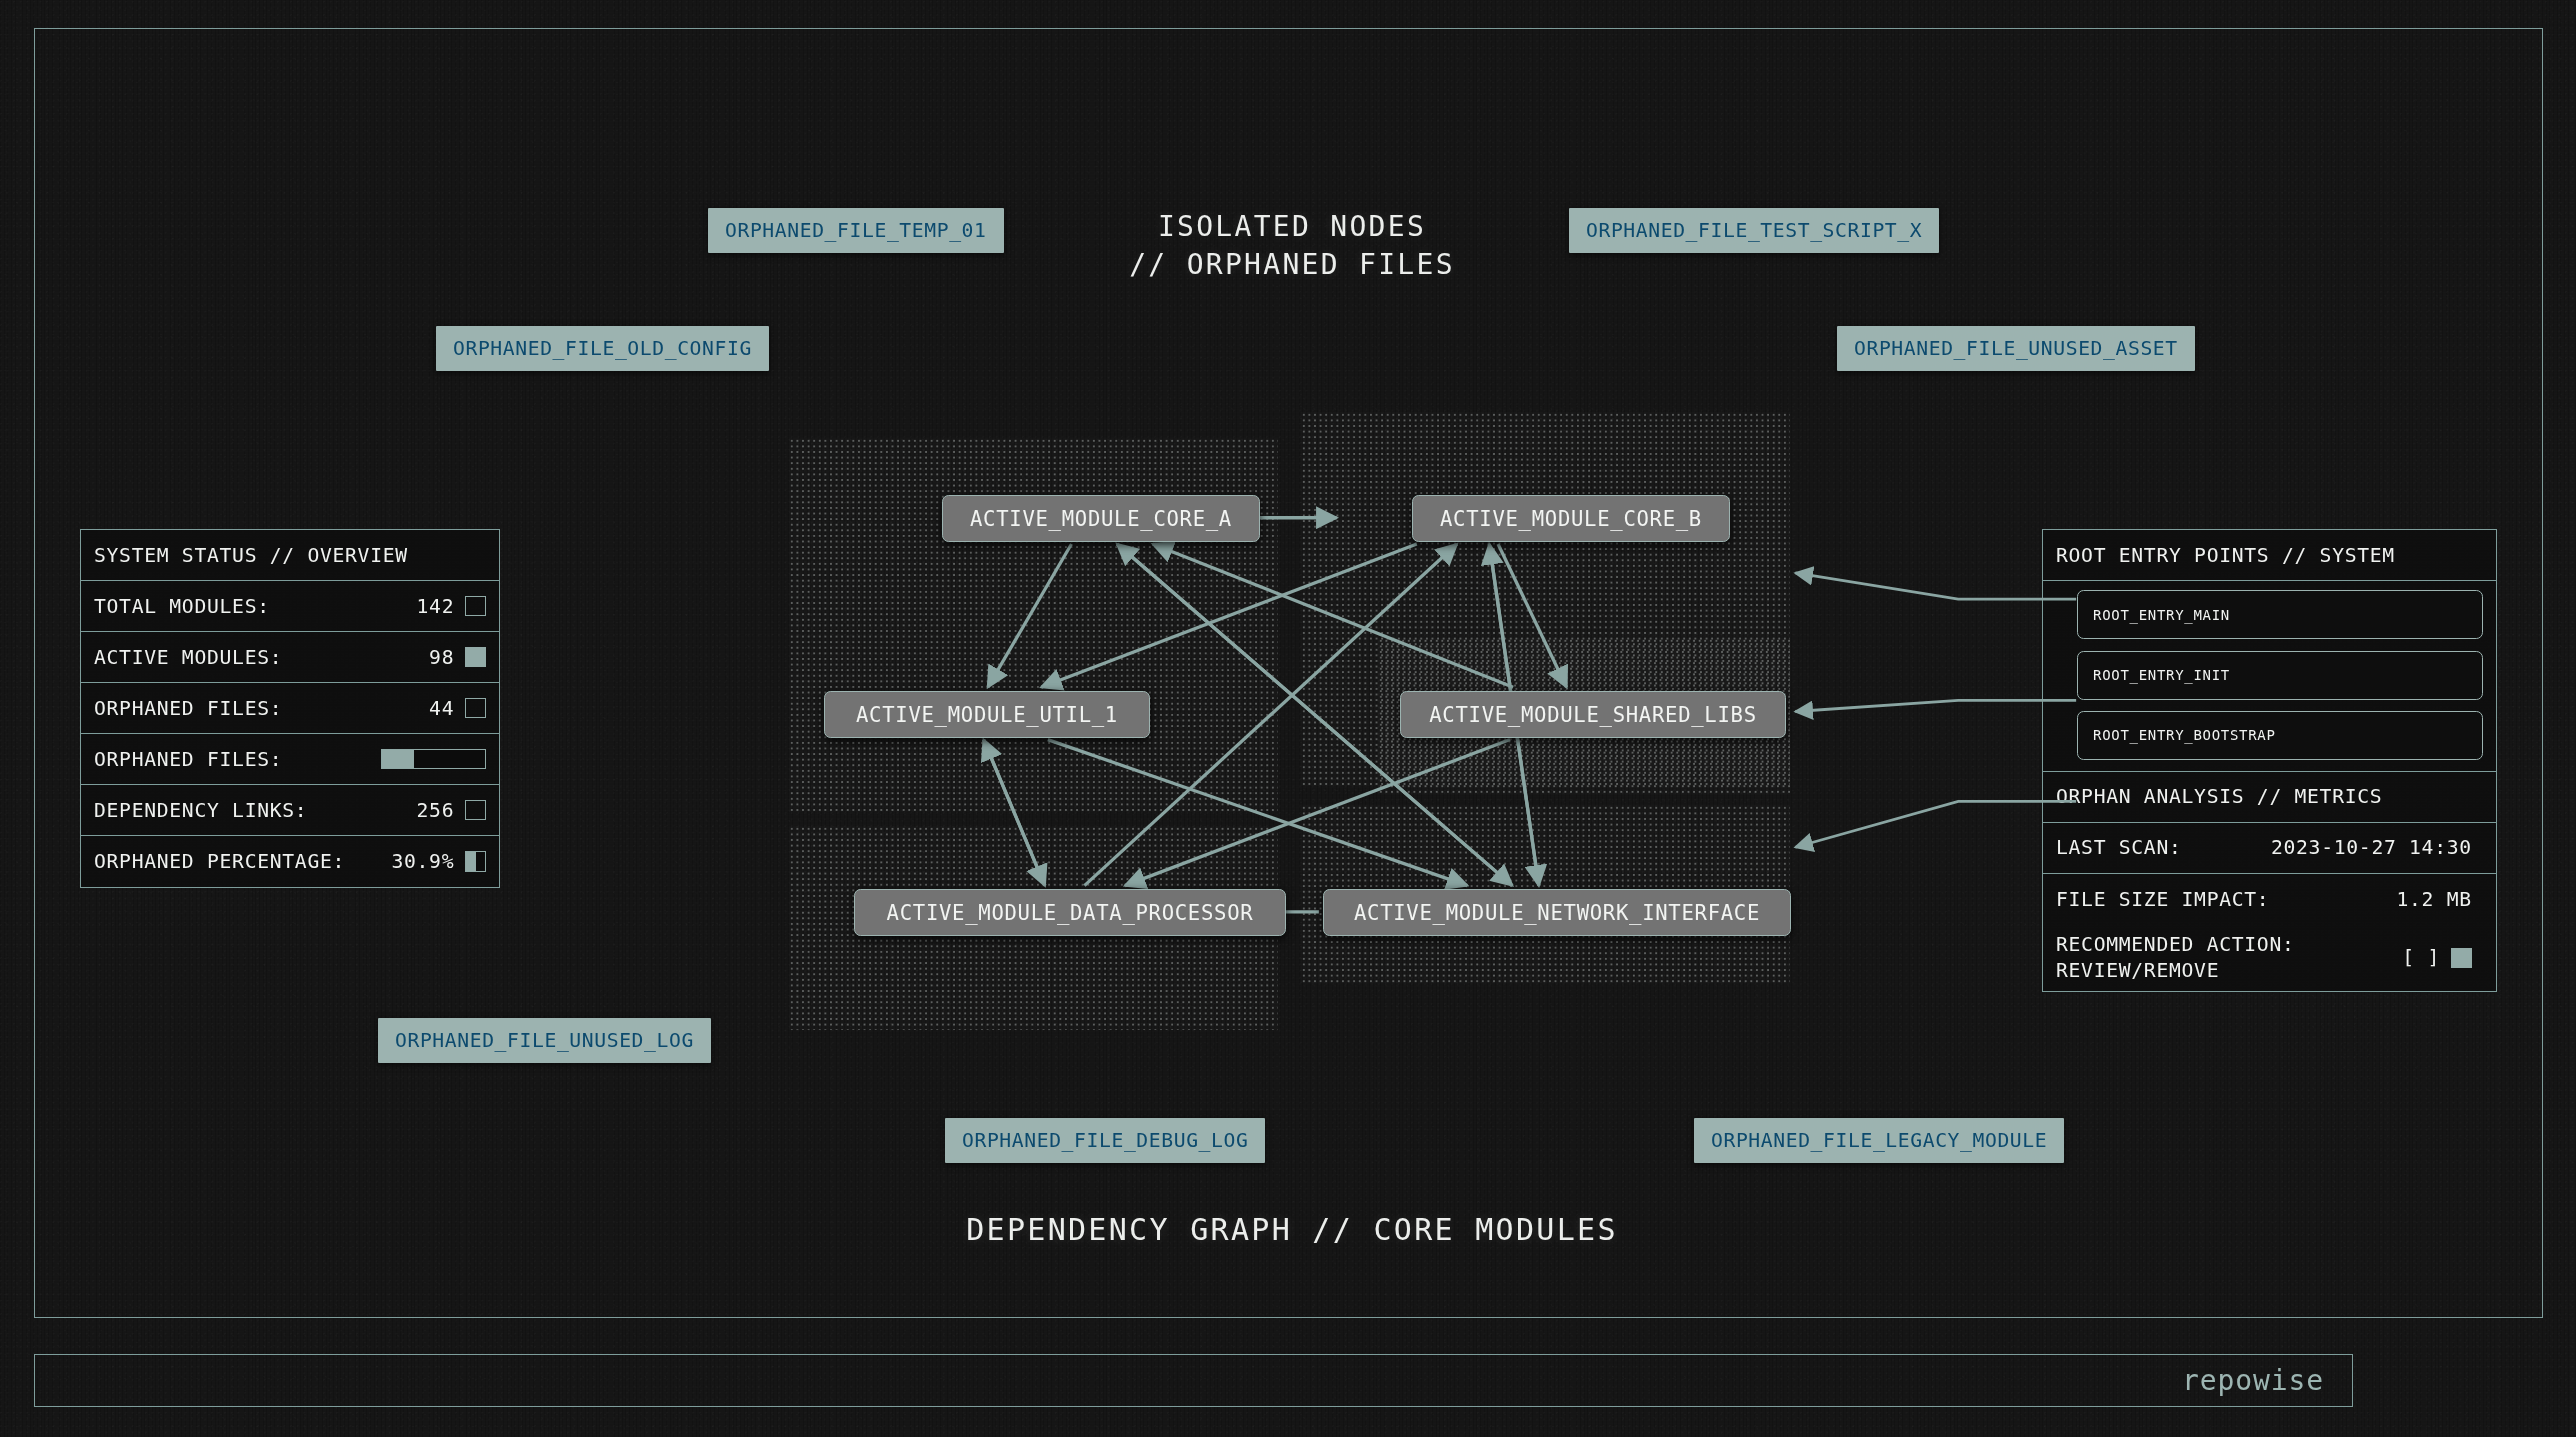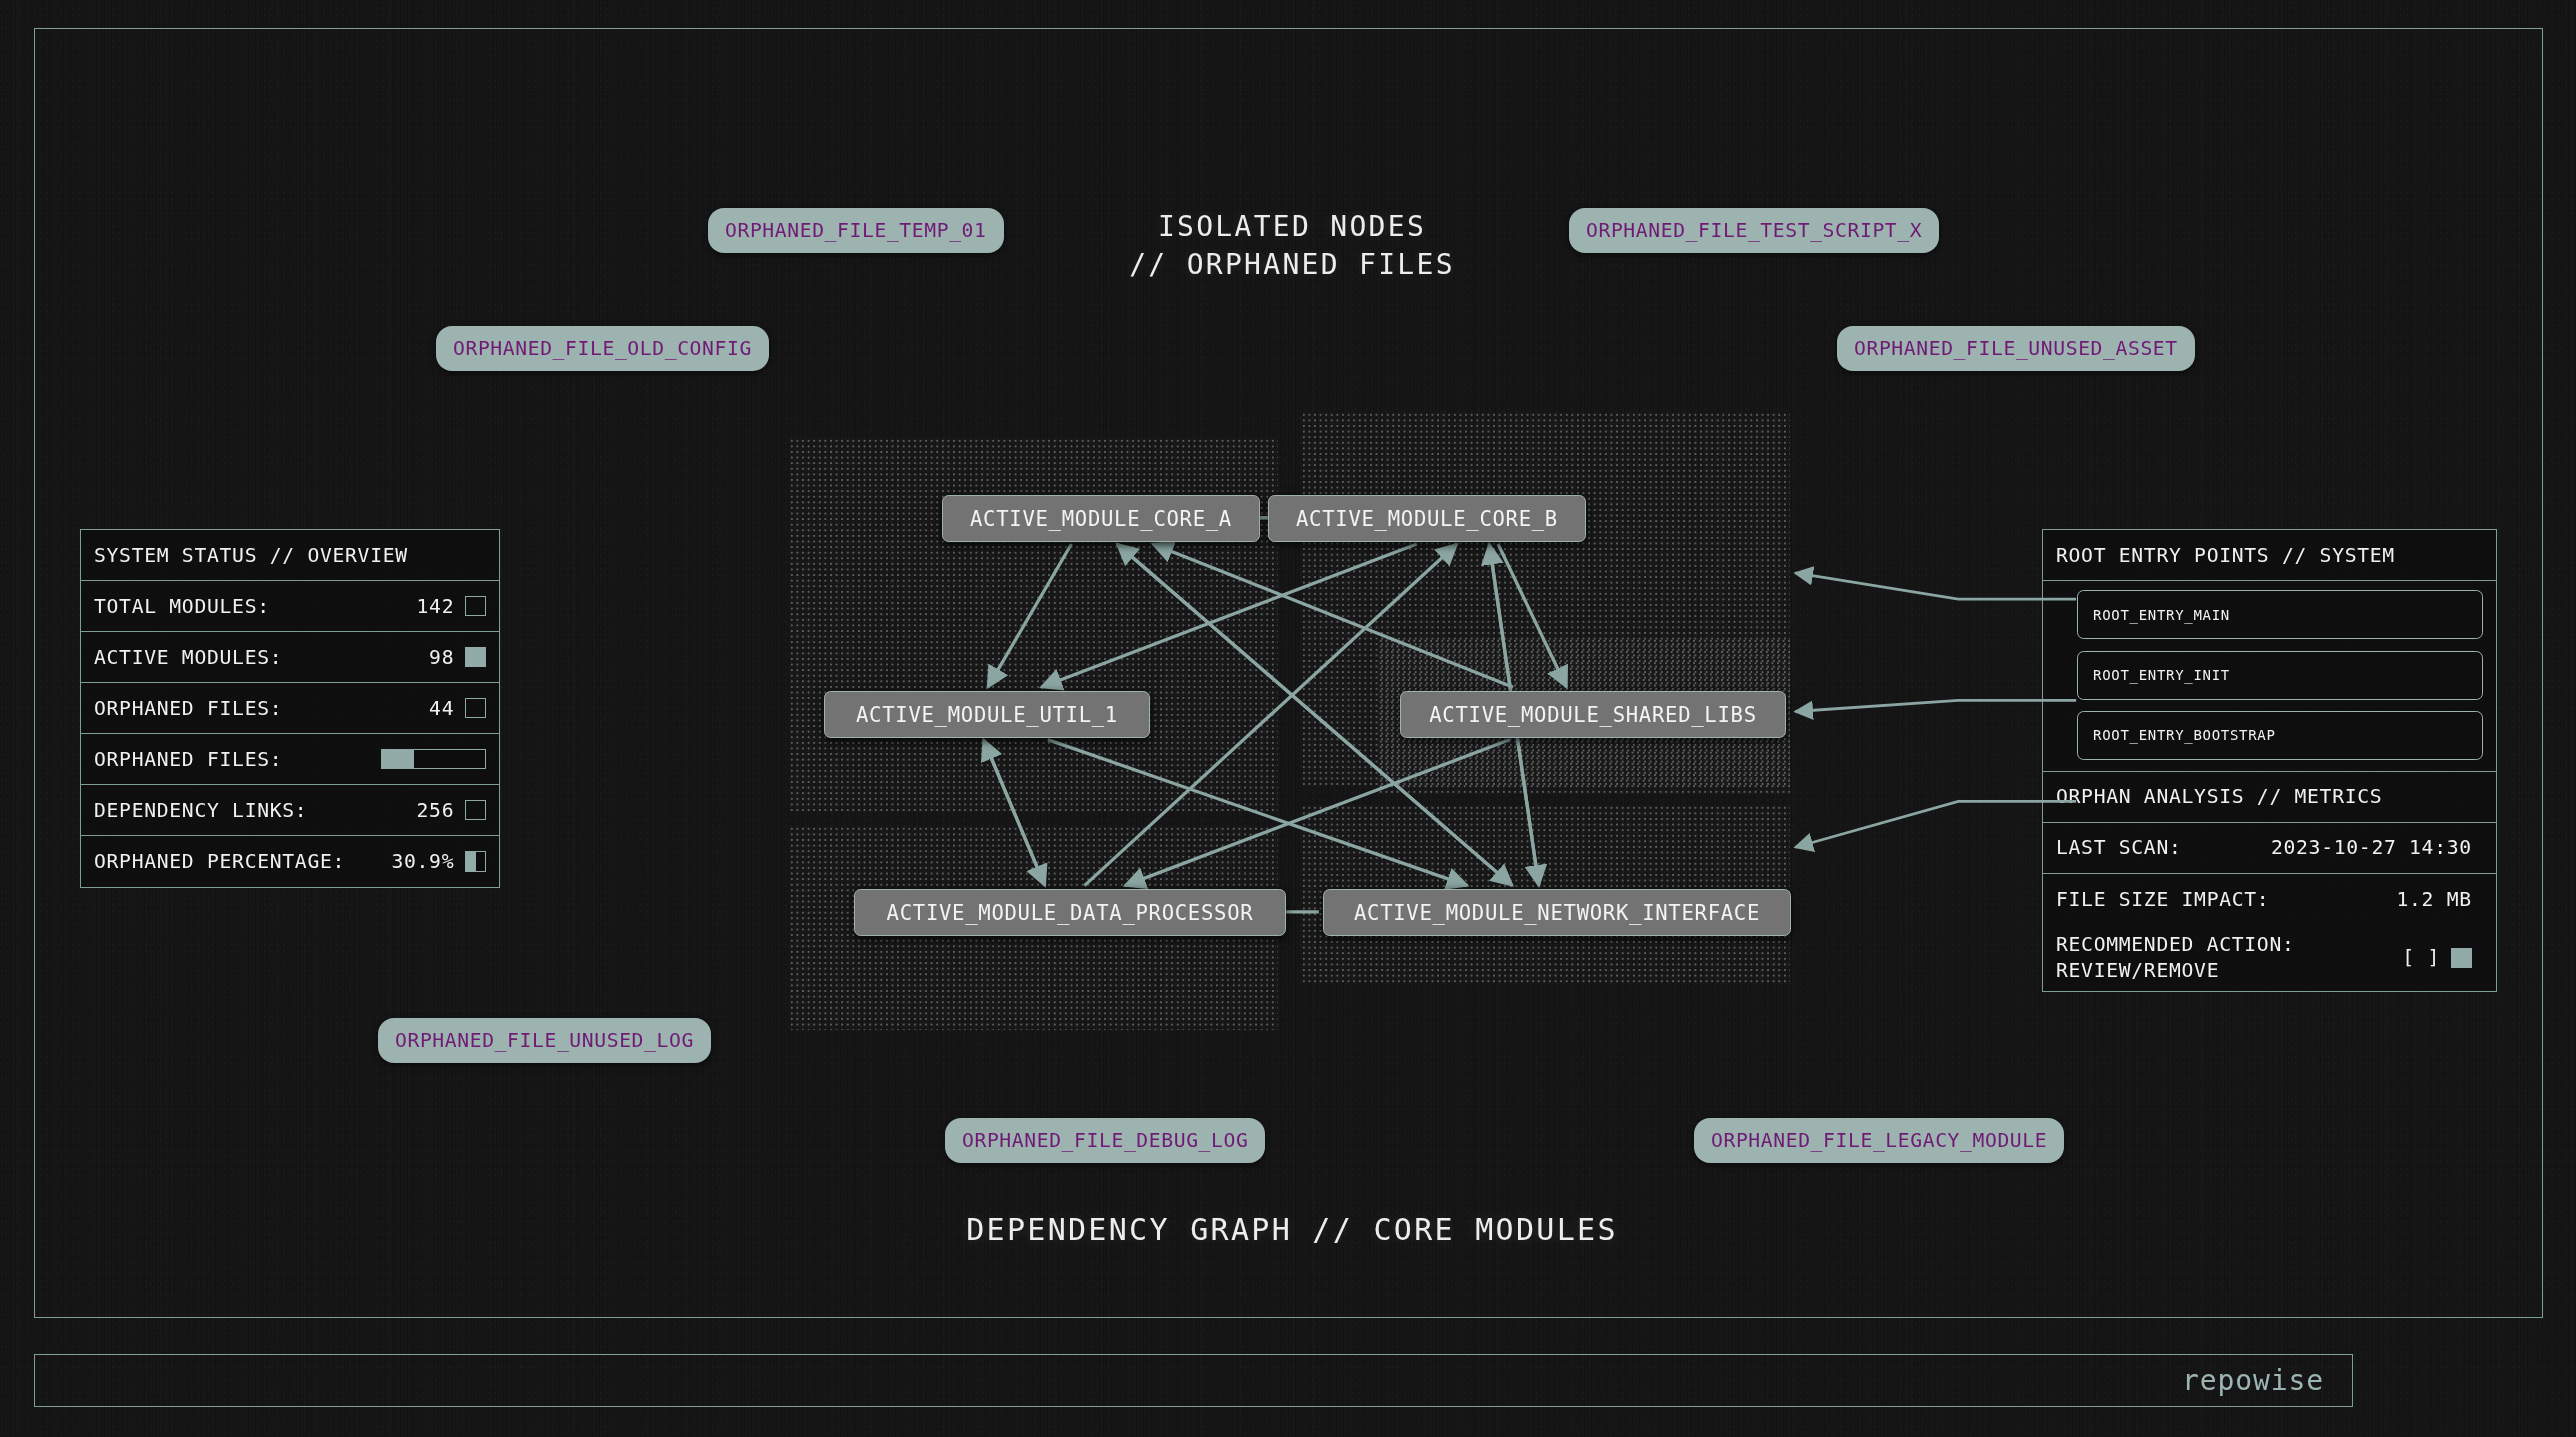--- a/index.html
+++ b/index.html
@@ -25,22 +25,22 @@
   #brand{color:#9db5b2;font-size:28px;letter-spacing:0.9px;padding-right:28px;}
 
   
   .title{position:absolute;color:#eceeec;font-size:28px;letter-spacing:2.3px;
     text-align:center;line-height:1.36;white-space:pre;
     text-shadow:0 0 11.2px rgba(255,255,255,.12);}
   #isolated-title{left:988px;top:208px;width:608px;}
   #graph-title{left:955px;top:1210px;width:674px;font-size:30px;}
 
   
-  .orphan-chip{position:absolute;background:#9cb3b0;color:#701a75;
-    border-radius:16px;font-size:19.7px;letter-spacing:0.6px;
+  .orphan-chip{position:absolute;background:#9cb3b0;color:#0c4a6e;
+    border-radius:1px;font-size:19.7px;letter-spacing:0.6px;
     display:flex;align-items:center;justify-content:center;
     box-shadow:0 1.9px 6.6px rgba(0,0,0,.55);white-space:nowrap;padding:0 17px;height:45px;}
 
   
   .cluster{position:absolute;
     background-image:radial-gradient(circle, rgba(196,202,200,.40) 0.8px, transparent 1px);
     background-size:5.6px 5.6px;background-color:rgba(255,255,255,.012);}
 
   
   .node{position:absolute;background:#737373;border:1.9px solid #9cb3b0;border-radius:6.6px;
@@ -110,21 +110,21 @@
     </g>
   <g id="root-edge-group" stroke="#8aa5a2" stroke-width="3" fill="none">
       <path d="M 2218 640 L 2092 640 L 1918 612" marker-end="url(#ah)"></path>
       <path d="M 2218 748 L 2092 748 L 1918 760" marker-end="url(#ah)"></path>
       <path d="M 2218 856 L 2092 856 L 1918 905" marker-end="url(#ah)"></path>
     </g>
 </svg>
 
 <div id="nodes">
     <div class="node" style="left: 942px; top: 495px; width: 290px;">ACTIVE_MODULE_CORE_A</div>
-    <div class="node" style="left: 1268px; top: 495px; width: 290px;">ACTIVE_MODULE_CORE_B</div>
+    <div class="node" style="left: 1412px; top: 495px; width: 290px;">ACTIVE_MODULE_CORE_B</div>
     <div class="node" style="left: 824px; top: 691px; width: 298px;">ACTIVE_MODULE_UTIL_1</div>
     <div class="node" style="left: 1400px; top: 691px; width: 358px;">ACTIVE_MODULE_SHARED_LIBS</div>
     <div class="node" style="left: 854px; top: 889px; width: 404px;">ACTIVE_MODULE_DATA_PROCESSOR</div>
     <div class="node" style="left: 1323px; top: 889px; width: 440px;">ACTIVE_MODULE_NETWORK_INTERFACE</div>
   </div>
 
 <div id="orphans">
     <div class="orphan-chip" style="left: 708px; top: 208px;">ORPHANED_FILE_TEMP_01</div>
     <div class="orphan-chip" style="left: 1569px; top: 208px;">ORPHANED_FILE_TEST_SCRIPT_X</div>
     <div class="orphan-chip" style="left: 436px; top: 326px;">ORPHANED_FILE_OLD_CONFIG</div>

